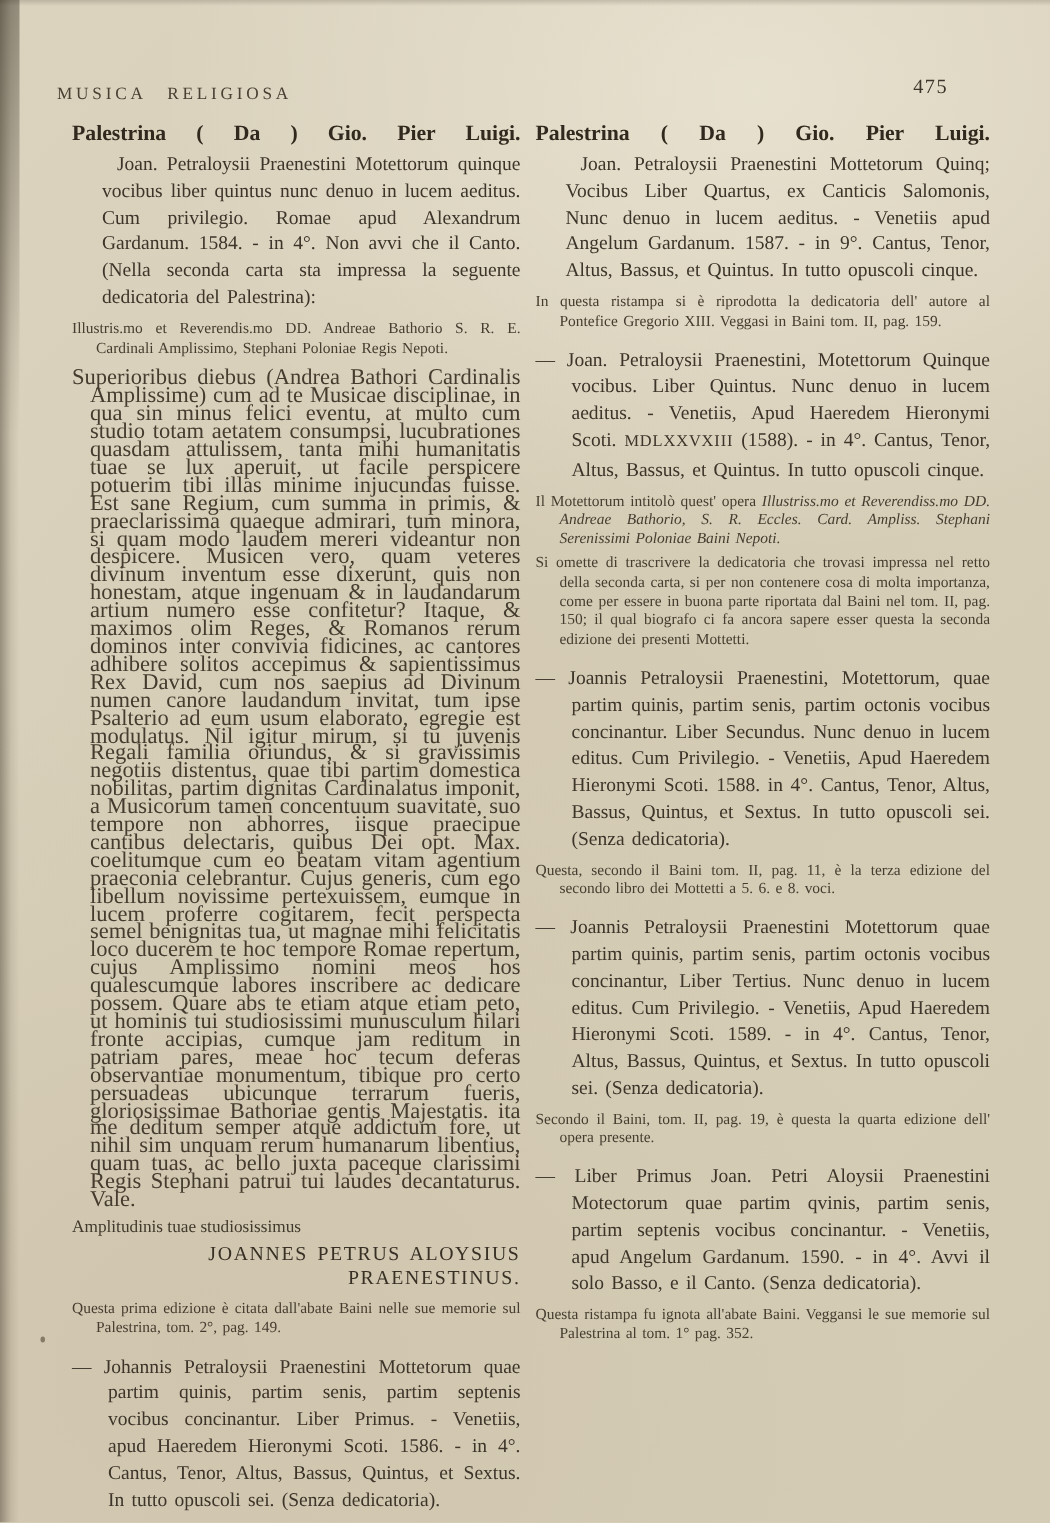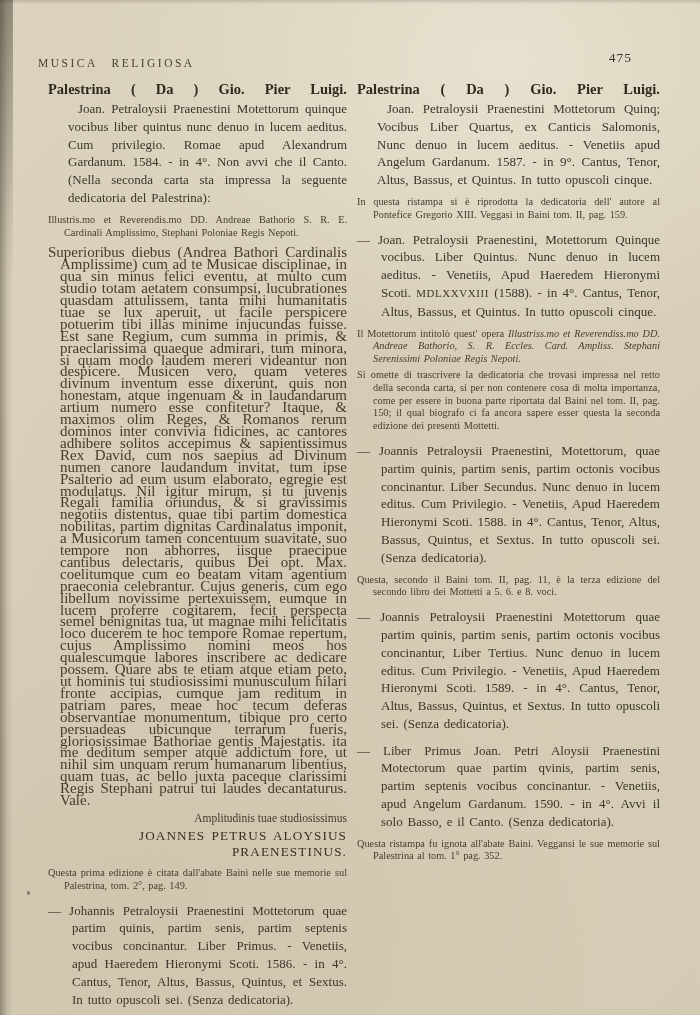--- a/index.html
+++ b/index.html
@@ -48,21 +48,21 @@
   .hang-dash { padding-left:24px; text-indent:-24px; margin-top:9px; }
   .note {
     font-size:10.3px; line-height:12.8px; word-spacing:1px; color:#463c2f;
     padding-left:16px; text-indent:-16px; margin-top:7px;
   }
   .note.tight { margin-top:3px; }
   .latin {
     font-size:15px; line-height:11.9px; word-spacing:0.6px; color:#453b2e;
     padding-left:12px; text-indent:-12px; margin-top:8px;
   }
-  .valediction { text-align:right; font-size:11.5px; margin-top:5px; color:#42392d; }
+  .valediction { text-align:left; font-size:11.5px; margin-top:5px; color:#42392d; }
   .signature { text-align:right; font-size:13.2px; letter-spacing:1.1px; word-spacing:2px; margin-top:4px; color:#383025; }
   .roman-date { font-size:0.84em; letter-spacing:0.6px; }
   .ital { font-style:italic; }
   .speck { position:absolute; border-radius:50%; background:rgba(70,58,42,0.55); }
   .speck.s1 { left:27px; top:891px; width:3px; height:4px; }
   .speck.s2 { left:438px; top:148px; width:2px; height:2px; opacity:.5; }
 </style>
 </head>
 <body>
 
@@ -87,21 +87,22 @@
     <p class="note">Questa prima edizione è citata dall'abate Baini nelle sue memorie sul Palestrina, tom. 2°, pag. 149.</p>
     <p class="entry hang-dash">— Johannis Petraloysii Praenestini Mottetorum quae partim quinis, partim senis, partim septenis vocibus concinantur. Liber Primus. - Venetiis, apud Haeredem Hieronymi Scoti. 1586. - in 4°. Cantus, Tenor, Altus, Bassus, Quintus, et Sextus. In tutto opuscoli sei. (Senza dedicatoria).</p>
     <p class="note">Il Baini nel tom. I, pag. 352, cita la presente edizione, come la seconda che vedesse la luce.</p>
   </div>
 
   <div class="col col-right">
     <p class="entry-heading">Palestrina ( Da ) Gio. Pier Luigi.</p>
     <p class="entry entry-first">Joan. Petraloysii Praenestini Mottetorum Quinq; Vocibus Liber Quartus, ex Canticis Salomonis, Nunc denuo in lucem aeditus. - Venetiis apud Angelum Gardanum. 1587. - in 9°. Cantus, Tenor, Altus, Bassus, et Quintus. In tutto opuscoli cinque.</p>
     <p class="note">In questa ristampa si è riprodotta la dedicatoria dell' autore al Pontefice Gregorio XIII. Veggasi in Baini tom. II, pag. 159.</p>
     <p class="entry hang-dash"><span>— Joan. Petraloysii Praenestini, Motettorum Quinque vocibus. Liber Quintus. Nunc denuo in lucem aeditus. - Venetiis, Apud Haeredem Hieronymi Scoti. </span><span class="roman-date">MDLXXVXIII</span><span> (1588). - in 4°. Cantus, Tenor, Altus, Bassus, et Quintus. In tutto opuscoli cinque.</span></p>
-    <p class="note"><span>Il Motettorum intitolò quest' opera </span><span class="ital">Illustriss.mo et Reverendiss.mo DD. Andreae Bathorio, S. R. Eccles. Card. Ampliss. Stephani Serenissimi Poloniae Regis Nepoti.</span></p>
+    <p class="note"><span>Il Motettorum intitolò quest' opera </span><span class="ital">Illustriss.mo et Reverendiss.mo DD. Andreae Bathorio, S. R. Eccles. Card. Ampliss. Stephani Serenissimi Poloniae Baini Nepoti.</span></p>
     <p class="note tight">Si omette di trascrivere la dedicatoria che trovasi impressa nel retto della seconda carta, si per non contenere cosa di molta importanza, come per essere in buona parte riportata dal Baini nel tom. II, pag. 150; il qual biografo ci fa ancora sapere esser questa la seconda edizione dei presenti Mottetti.</p>
     <p class="entry hang-dash">— Joannis Petraloysii Praenestini, Motettorum, quae partim quinis, partim senis, partim octonis vocibus concinantur. Liber Secundus. Nunc denuo in lucem editus. Cum Privilegio. - Venetiis, Apud Haeredem Hieronymi Scoti. 1588. in 4°. Cantus, Tenor, Altus, Bassus, Quintus, et Sextus. In tutto opuscoli sei. (Senza dedicatoria).</p>
     <p class="note">Questa, secondo il Baini tom. II, pag. 11, è la terza edizione del secondo libro dei Mottetti a 5. 6. e 8. voci.</p>
     <p class="entry hang-dash">— Joannis Petraloysii Praenestini Motettorum quae partim quinis, partim senis, partim octonis vocibus concinantur, Liber Tertius. Nunc denuo in lucem editus. Cum Privilegio. - Venetiis, Apud Haeredem Hieronymi Scoti. 1589. - in 4°. Cantus, Tenor, Altus, Bassus, Quintus, et Sextus. In tutto opuscoli sei. (Senza dedicatoria).</p>
+    <p class="note">Secondo il Baini, tom. II, pag. 19, è questa la quarta edizione dell' opera presente.</p>
     <p class="entry hang-dash">— Liber Primus Joan. Petri Aloysii Praenestini Motectorum quae partim qvinis, partim senis, partim septenis vocibus concinantur. - Venetiis, apud Angelum Gardanum. 1590. - in 4°. Avvi il solo Basso, e il Canto. (Senza dedicatoria).</p>
     <p class="note">Questa ristampa fu ignota all'abate Baini. Veggansi le sue memorie sul Palestrina al tom. 1° pag. 352.</p>
   </div>
 </div>
 
 </body></html>

